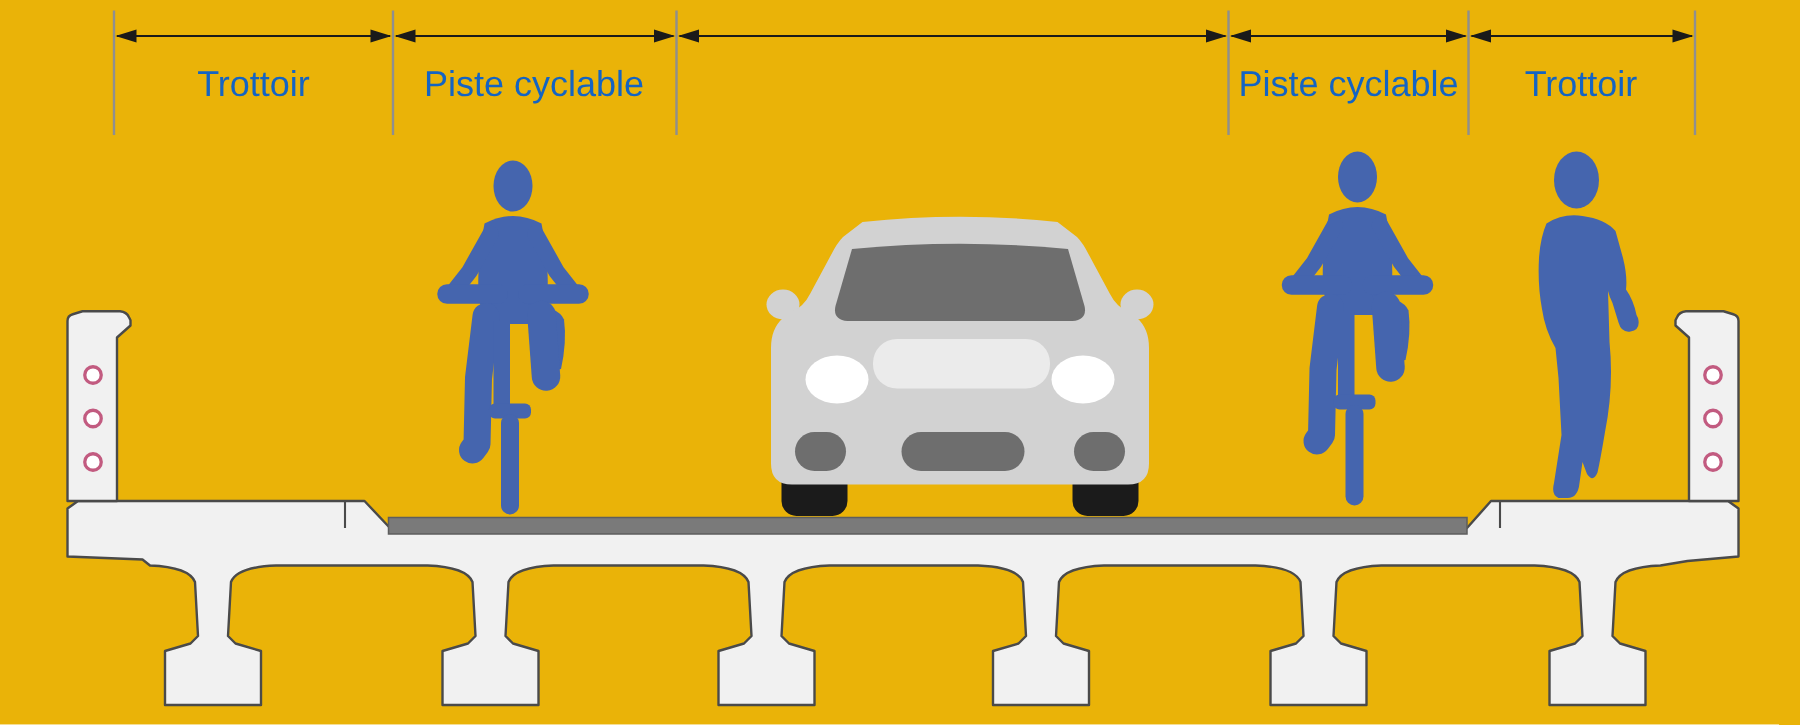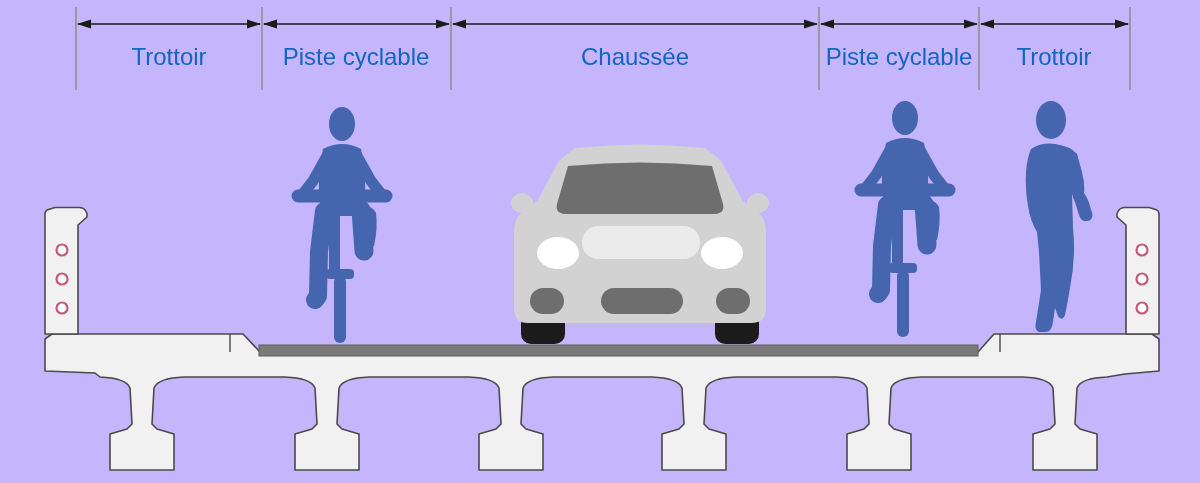--- a/index.html
+++ b/index.html
@@ -1,19 +1,19 @@
 <!DOCTYPE html>
 <html style="--label-blue: #1464C3; --boundary-gray: #8f8f8f; --arrow-black: #1a1a1a; --figure-blue: #4565AE; --deck-fill: #F1F1F1; --deck-line: #4a4a4a; --asphalt: #7a7a7a; --reflector: #C25B80; --car-body: #D2D2D2; --car-dark: #6E6E6E; --car-hood: #EBEBEB; --tire: #1B1B1B;"><head>
 <meta charset="utf-8">
 <style>
   html,body{margin:0;padding:0;background:#ffffff;}
   .canvas{
     position:relative;
     width:1200px;height:483px;
-    background:#c4b5fd;
+    background:#eab308;
     font-family:"Liberation Sans", sans-serif;
     overflow:hidden;
   }
   .drawing{position:absolute;left:0;top:0;}
   .zone-label{
     position:absolute;
     top:44px;
     transform:translateX(-50%);
     font-size:24px;
     line-height:26px;
@@ -166,16 +166,15 @@
         L 1075,202 Q 1073,198 1072,194
         L 1073,228 Q 1076,258 1070,288 Q 1067,306 1065,315 Q 1062,322 1058,316
         L 1055,308 L 1053,322 Q 1052,332 1045,332 L 1039,332 Q 1034,330 1036,322
         L 1041,290 L 1039,252 L 1037,232
         Q 1030,220 1028,206 Q 1025,190 1026,172 Q 1027,158 1031,149 Z"></path>
     </g>
   </svg>
 
   <span class="zone-label lbl-0">Trottoir</span>
   <span class="zone-label lbl-1">Piste cyclable</span>
-  <span class="zone-label lbl-2">Chaussée</span>
   <span class="zone-label lbl-3">Piste cyclable</span>
   <span class="zone-label lbl-4">Trottoir</span>
 </div>
 
 </body></html>

